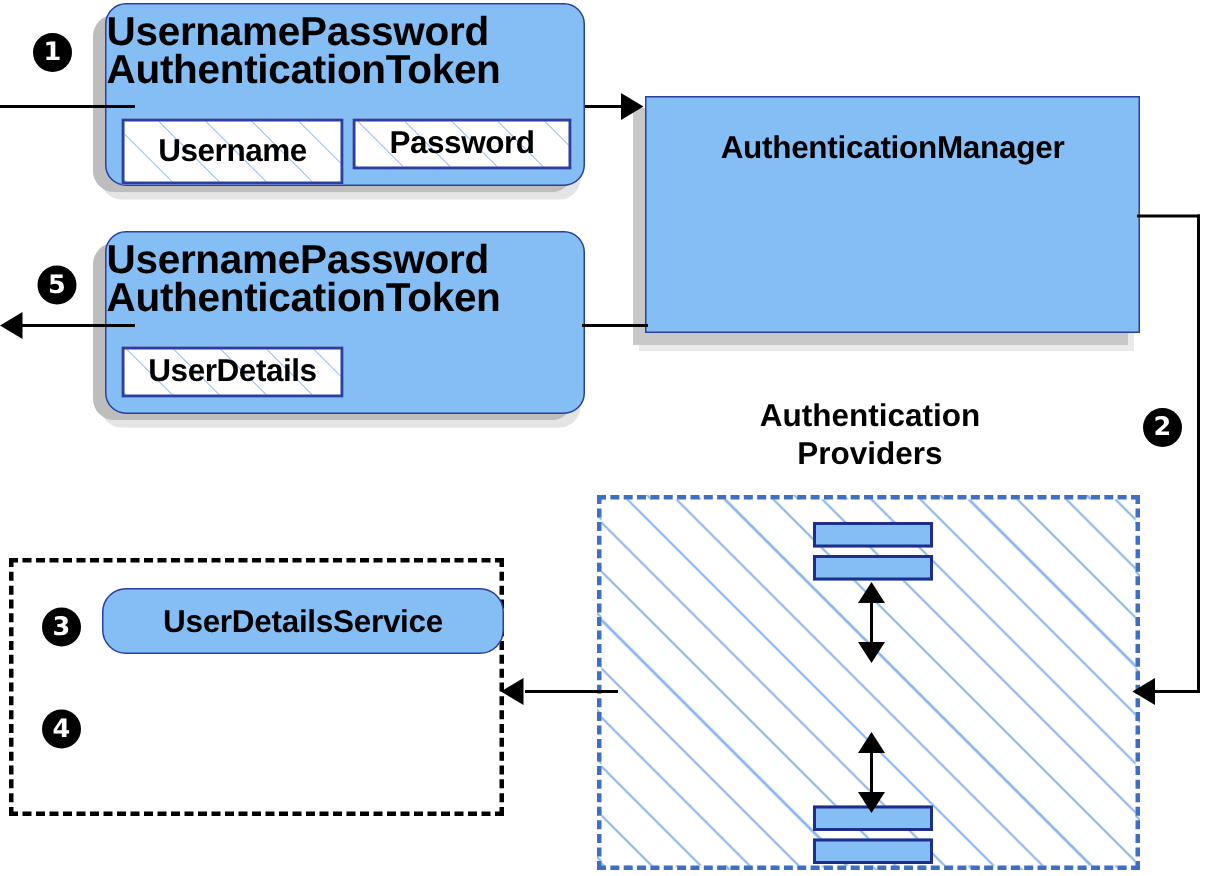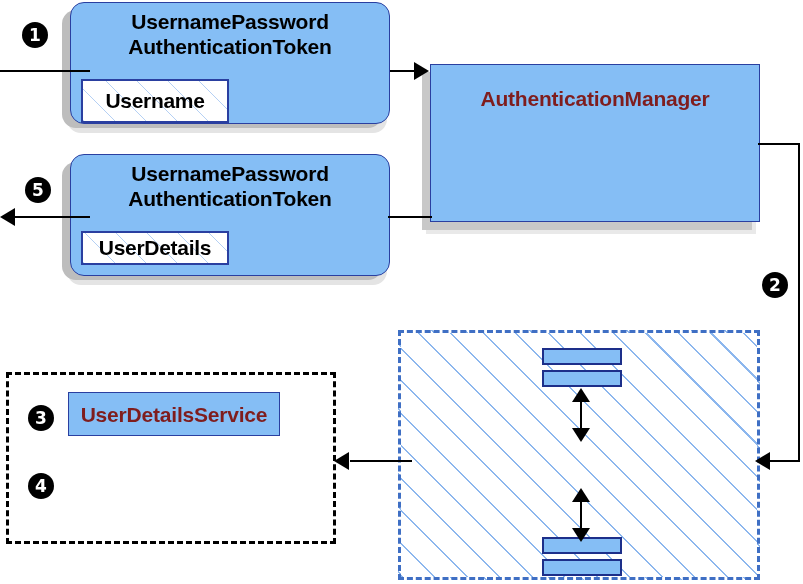--- a/index.html
+++ b/index.html
@@ -36,22 +36,21 @@
     position: absolute;
     background: #bdbdbd;
     border-radius: 14px;
     box-shadow: 5px 5px 0 0 #e4e4e4;
     z-index: 4;
   }
   .token-title {
     position: absolute;
     left: 0; right: 0;
     top: 6px;
-    text-align: center;
-    font-size: 21px;
+    font-size: 27px;
     font-weight: bold;
     color: #000;
     line-height: 25px;
     letter-spacing: -0.2px;
   }
   .slot {
     position: absolute;
     background: #ffffff;
     border: 2px solid #2a3fa0;
     box-sizing: border-box;
@@ -77,21 +76,21 @@
     border: 1.5px solid #2a3fa0;
     box-sizing: border-box;
     z-index: 5;
   }
   .box-title {
     position: absolute;
     left: 0; right: 0;
     text-align: center;
     font-size: 21px;
     font-weight: bold;
-    color: #7f1d1d;
+    color: #000000;
     letter-spacing: -0.2px;
   }
 
   
   .hatch-panel {
     position: absolute;
     background: #ffffff;
     border: 1px solid #6d8fc9;
     box-sizing: border-box;
     display: flex;
@@ -217,20 +216,21 @@
 
   <div class="badge" style="left:22px; top:22px;">1</div>
 
   <div class="token-shadow" style="left:62px; top:10px; width:320px; height:118px;"></div>
   <div class="token-card" style="left:70px; top:2px; width:320px; height:122px;">
     <div class="token-title">
       <div>UsernamePassword</div>
       <div>AuthenticationToken</div>
     </div>
     <div class="slot" style="left:10px; top:76px; width:148px; height:44px;">Username</div>
+    <div class="slot" style="left:164px; top:76px; width:146px; height:34px;">Password</div>
   </div>
 
   <div class="line-h" style="left:390px; top:70px; width:37px;"></div>
   <div class="arrow arrow-right" style="left:414px; top:62px;"></div>
 
   <div class="shadow" style="left:422px; top:72px; width:330px; height:158px;"></div>
   <div class="blue-box" style="left:430px; top:64px; width:330px; height:158px;">
     <div class="box-title" style="top:22px;">AuthenticationManager</div>
   </div>
 
@@ -250,20 +250,24 @@
   <div class="line-h" style="left:14px; top:216px; width:76px;"></div>
   <div class="arrow arrow-left" style="left:0px; top:208px;"></div>
 
   <div class="line-h" style="left:758px; top:143px; width:42px;"></div>
   <div class="line-v" style="left:798px; top:143px; height:319px;"></div>
   <div class="line-h" style="left:768px; top:460px; width:32px;"></div>
   <div class="arrow arrow-left" style="left:755px; top:452px;"></div>
 
   <div class="badge" style="left:762px; top:272px;">2</div>
 
+  <div class="caption" style="left:455px; top:265px; width:250px;">
+    <div>Authentication</div>
+    <div>Providers</div>
+  </div>
 
   <div class="dashed-blue-hatch" style="left:398px; top:330px; width:362px; height:250px;"></div>
 
   <div class="stub-bar" style="left:542px; top:348px; width:80px; height:17px;"></div>
   <div class="stub-bar" style="left:542px; top:370px; width:80px; height:17px;"></div>
 
   <div class="line-v" style="left:580px; top:396px; height:34px;"></div>
   <div class="arrow arrow-up" style="left:572px; top:388px;"></div>
   <div class="arrow arrow-down" style="left:572px; top:428px;"></div>
 
@@ -276,20 +280,20 @@
   <div class="stub-bar" style="left:542px; top:537px; width:80px; height:17px;"></div>
   <div class="stub-bar" style="left:542px; top:559px; width:80px; height:17px;"></div>
 
   <div class="line-h" style="left:350px; top:460px; width:62px;"></div>
   <div class="arrow arrow-left" style="left:334px; top:452px;"></div>
 
   <div class="dashed-black" style="left:6px; top:372px; width:330px; height:172px;"></div>
 
   <div class="badge" style="left:28px; top:405px;">3</div>
   <div class="shadow" style="left:60px; top:400px; width:244px; height:44px;"></div>
-  <div class="blue-box" style="left:68px; top:392px; width:212px; height:44px;">
+  <div class="blue-box" style="left:68px; top:392px; width:268px; height:44px;border-radius:16px;">
     <div class="box-title" style="top:10px;">UserDetailsService</div>
   </div>
 
   <div class="badge" style="left:28px; top:473px;">4</div>
   <div class="shadow" style="left:60px; top:468px; width:244px; height:44px;"></div>
 
 </div>
 
 </body></html>

